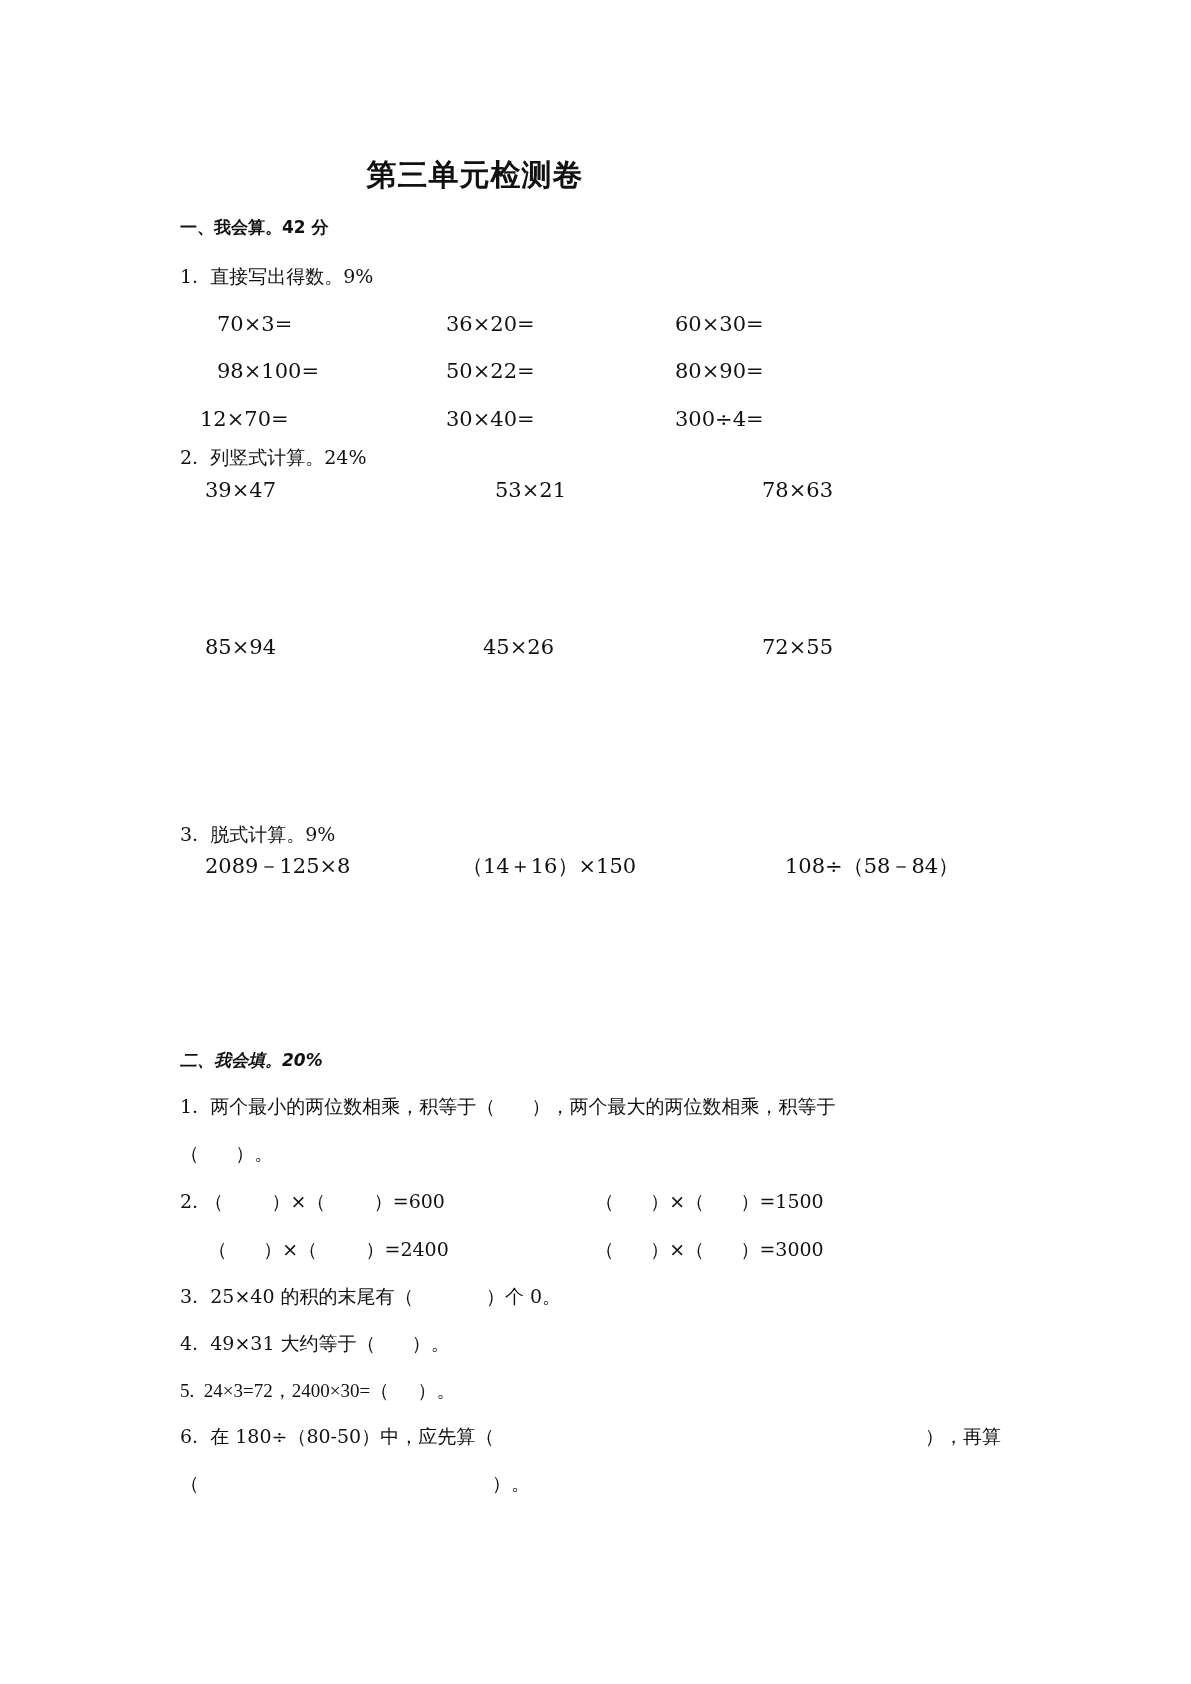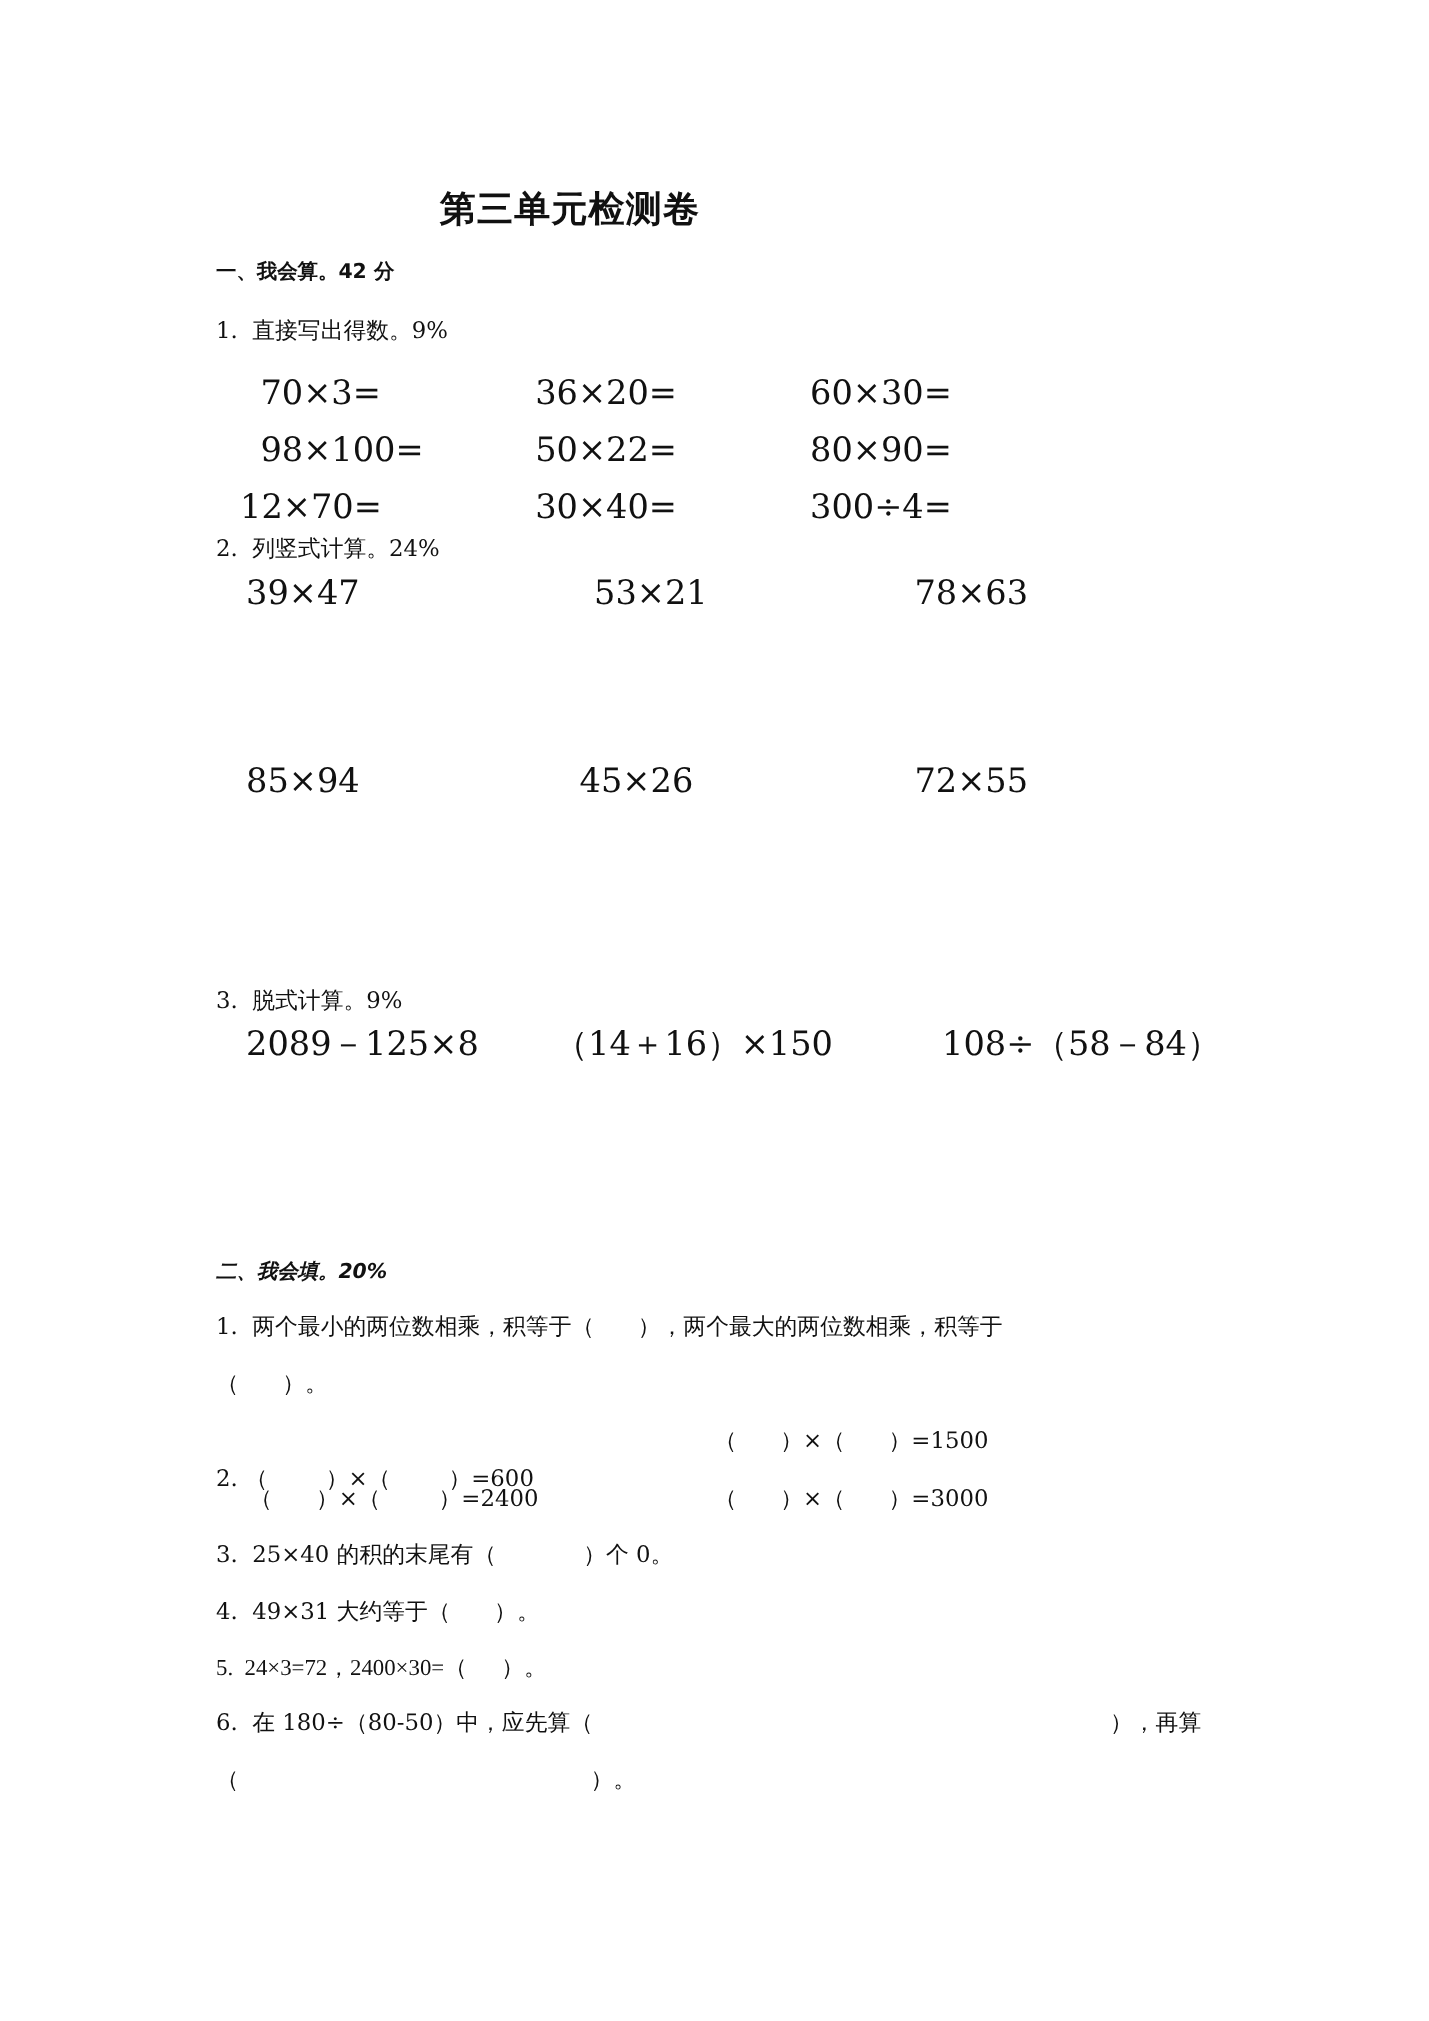--- a/index.html
+++ b/index.html
@@ -32,21 +32,21 @@
     }
     .section-head {
       font-size: 17px;
       font-weight: bold;
       font-family: "DejaVu Sans", "Liberation Sans", sans-serif;
     }
     .q {
       font-size: 19px;
     }
     .expr {
-      font-size: 28px;
+      font-size: 21px;
     }
   </style>
 </head>
 <body>
 
 <div>
 
   <div class="abs title">第三单元检测卷</div>
 
   <div class="abs section-head" style="left:180px; top:219px;">一、我会算。42 分</div>
@@ -79,21 +79,21 @@
 
   <div class="abs expr" style="left:205px; top:856px;">2089－125×8</div>
   <div class="abs expr" style="left:462px; top:856px;">（14＋16）×150</div>
   <div class="abs expr" style="left:785px; top:856px;">108÷（58－84）</div>
 
   <div class="abs section-head" style="left:180px; top:1052px;font-style:italic;">二、我会填。20%</div>
 
   <div class="abs q" style="left:180px; top:1097px;">1.  两个最小的两位数相乘，积等于（      ），两个最大的两位数相乘，积等于</div>
   <div class="abs q" style="left:180px; top:1144px;">（      ）。</div>
 
-  <div class="abs q" style="left:180px; top:1192px;margin-top:31px;">2. （        ）×（        ）=600</div>
+  <div class="abs q" style="left:180px; top:1192px;">2. （        ）×（        ）=600</div>
   <div class="abs q" style="left:595px; top:1192px;">（      ）×（      ）=1500</div>
   <div class="abs q" style="left:208px; top:1240px;">（      ）×（        ）=2400</div>
   <div class="abs q" style="left:595px; top:1240px;">（      ）×（      ）=3000</div>
 
   <div class="abs q" style="left:180px; top:1287px;">3.  25×40 的积的末尾有（            ）个 0。</div>
   <div class="abs q" style="left:180px; top:1334px;">4.  49×31 大约等于（      ）。</div>
   <div class="abs q" style="left:180px; top:1381px;font-family:Liberation Serif, serif;">5.  24×3=72，2400×30=（      ）。</div>
 
   <div class="abs q" style="left:180px; top:1427px;">6.  在 180÷（80-50）中，应先算（</div>
   <div class="abs q" style="left:925px; top:1427px;">），再算</div>

